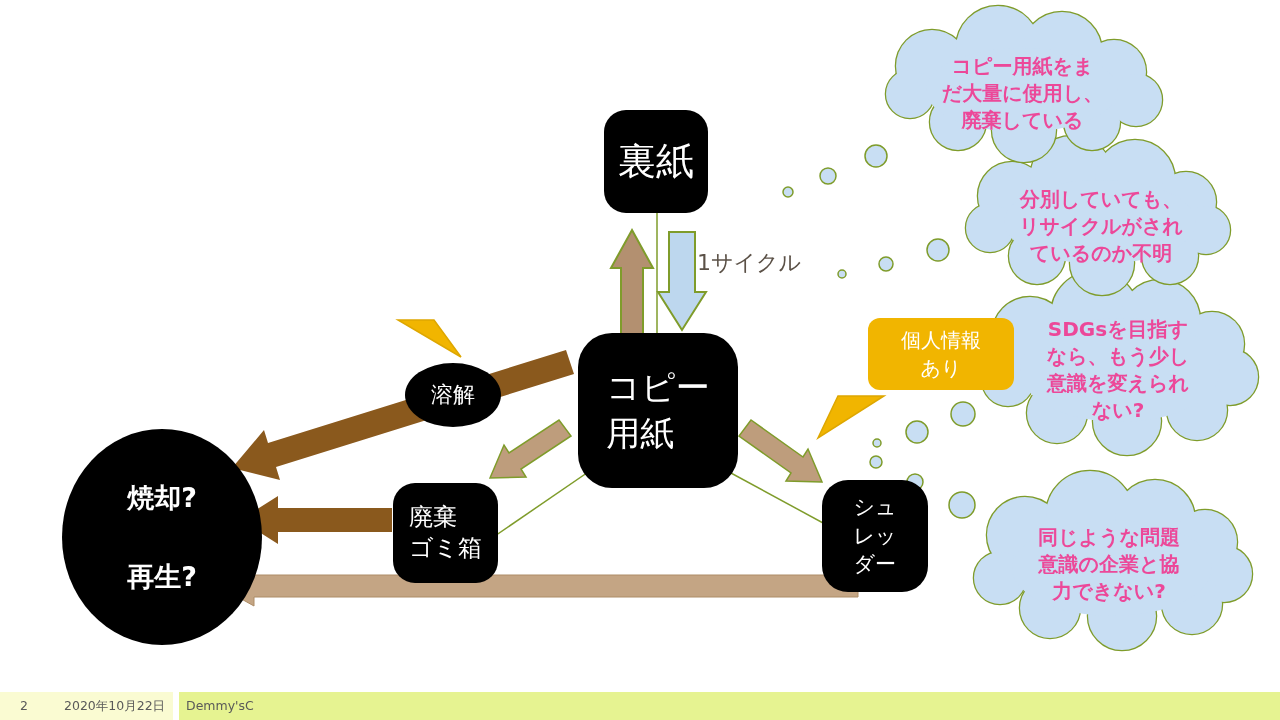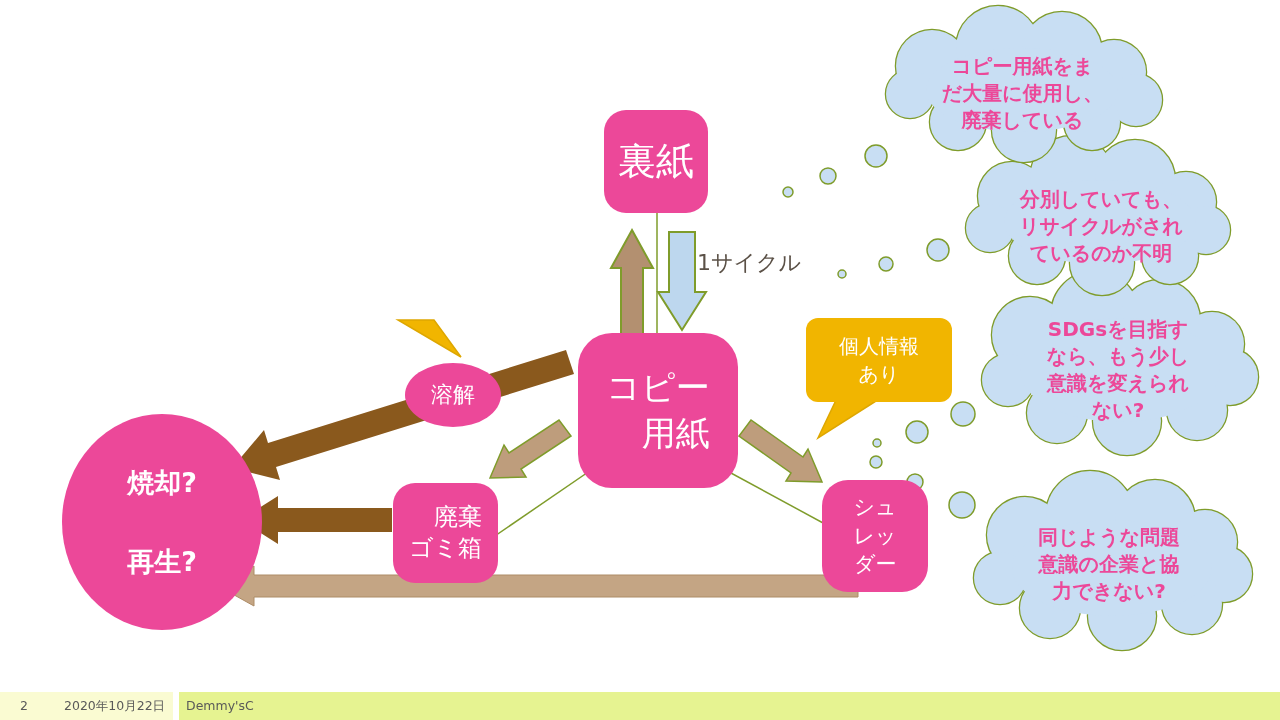--- a/index.html
+++ b/index.html
@@ -8,35 +8,35 @@
     font-family:"DejaVu Sans","Liberation Sans",sans-serif;
   }
   .abs{position:absolute;}
   .layer-svg{position:absolute;left:0;top:0;z-index:2;}
   .ell-main{z-index:1;}
   .title{
     left:75px;top:26px;width:800px;font-size:38px;color:#7E9D2E;
     letter-spacing:1px;z-index:3;
   }
   .gbox{
-    background:#ec4899;color:#ffffff;display:flex;align-items:center;justify-content:center;
-    text-align:right;white-space:pre-line;z-index:3;
+    background:#000000;color:#ffffff;display:flex;align-items:center;justify-content:center;
+    text-align:left;white-space:pre-line;z-index:3;
   }
   .box-urakami{left:604px;top:110px;width:104px;height:103px;border-radius:22px;font-size:38px;}
   .box-copy{left:578px;top:333px;width:160px;height:155px;border-radius:34px;font-size:34px;line-height:1.35;}
   .box-haiki{left:393px;top:483px;width:105px;height:100px;border-radius:22px;font-size:24px;line-height:1.3;}
   .box-shred{left:822px;top:480px;width:106px;height:112px;border-radius:26px;font-size:21px;line-height:1.35;}
   .ell-yokai{left:405px;top:363px;width:96px;height:64px;border-radius:50%;font-size:22px;z-index:3;}
-  .ell-main{left:62px;top:414px;width:200px;height:216px;border-radius:50%;font-size:27px;font-weight:bold;line-height:1.45;}
+  .ell-main{left:62px;top:429px;width:200px;height:216px;border-radius:50%;font-size:27px;font-weight:bold;line-height:1.45;}
   .callout{
     background:#F1B500;color:#ffffff;display:flex;align-items:center;justify-content:center;
     text-align:center;white-space:pre-line;border-radius:12px;z-index:3;
   }
   .co-nendo{left:343px;top:228px;width:118px;height:97px;font-size:20px;line-height:1.3;}
-  .co-kojin{left:806px;top:318px;width:146px;height:84px;font-size:20px;line-height:1.4;}
+  .co-kojin{left:868px;top:318px;width:146px;height:72px;font-size:20px;line-height:1.4;}
   .lbl-cycle{left:697px;top:248px;font-size:22px;color:#5B5147;z-index:3;}
   .cloud-text{
     color:#ec4899;font-weight:bold;font-size:20px;line-height:1.35;text-align:center;
     white-space:pre-line;z-index:3;
   }
   .ct1{left:915px;top:53px;width:215px;}
   .ct2{left:995px;top:186px;width:212px;}
   .ct3{left:1005px;top:316px;width:226px;}
   .ct4{left:993px;top:524px;width:232px;}
   .footer-left{left:0;top:692px;width:173px;height:28px;background:#FAFBD2;z-index:3;}

